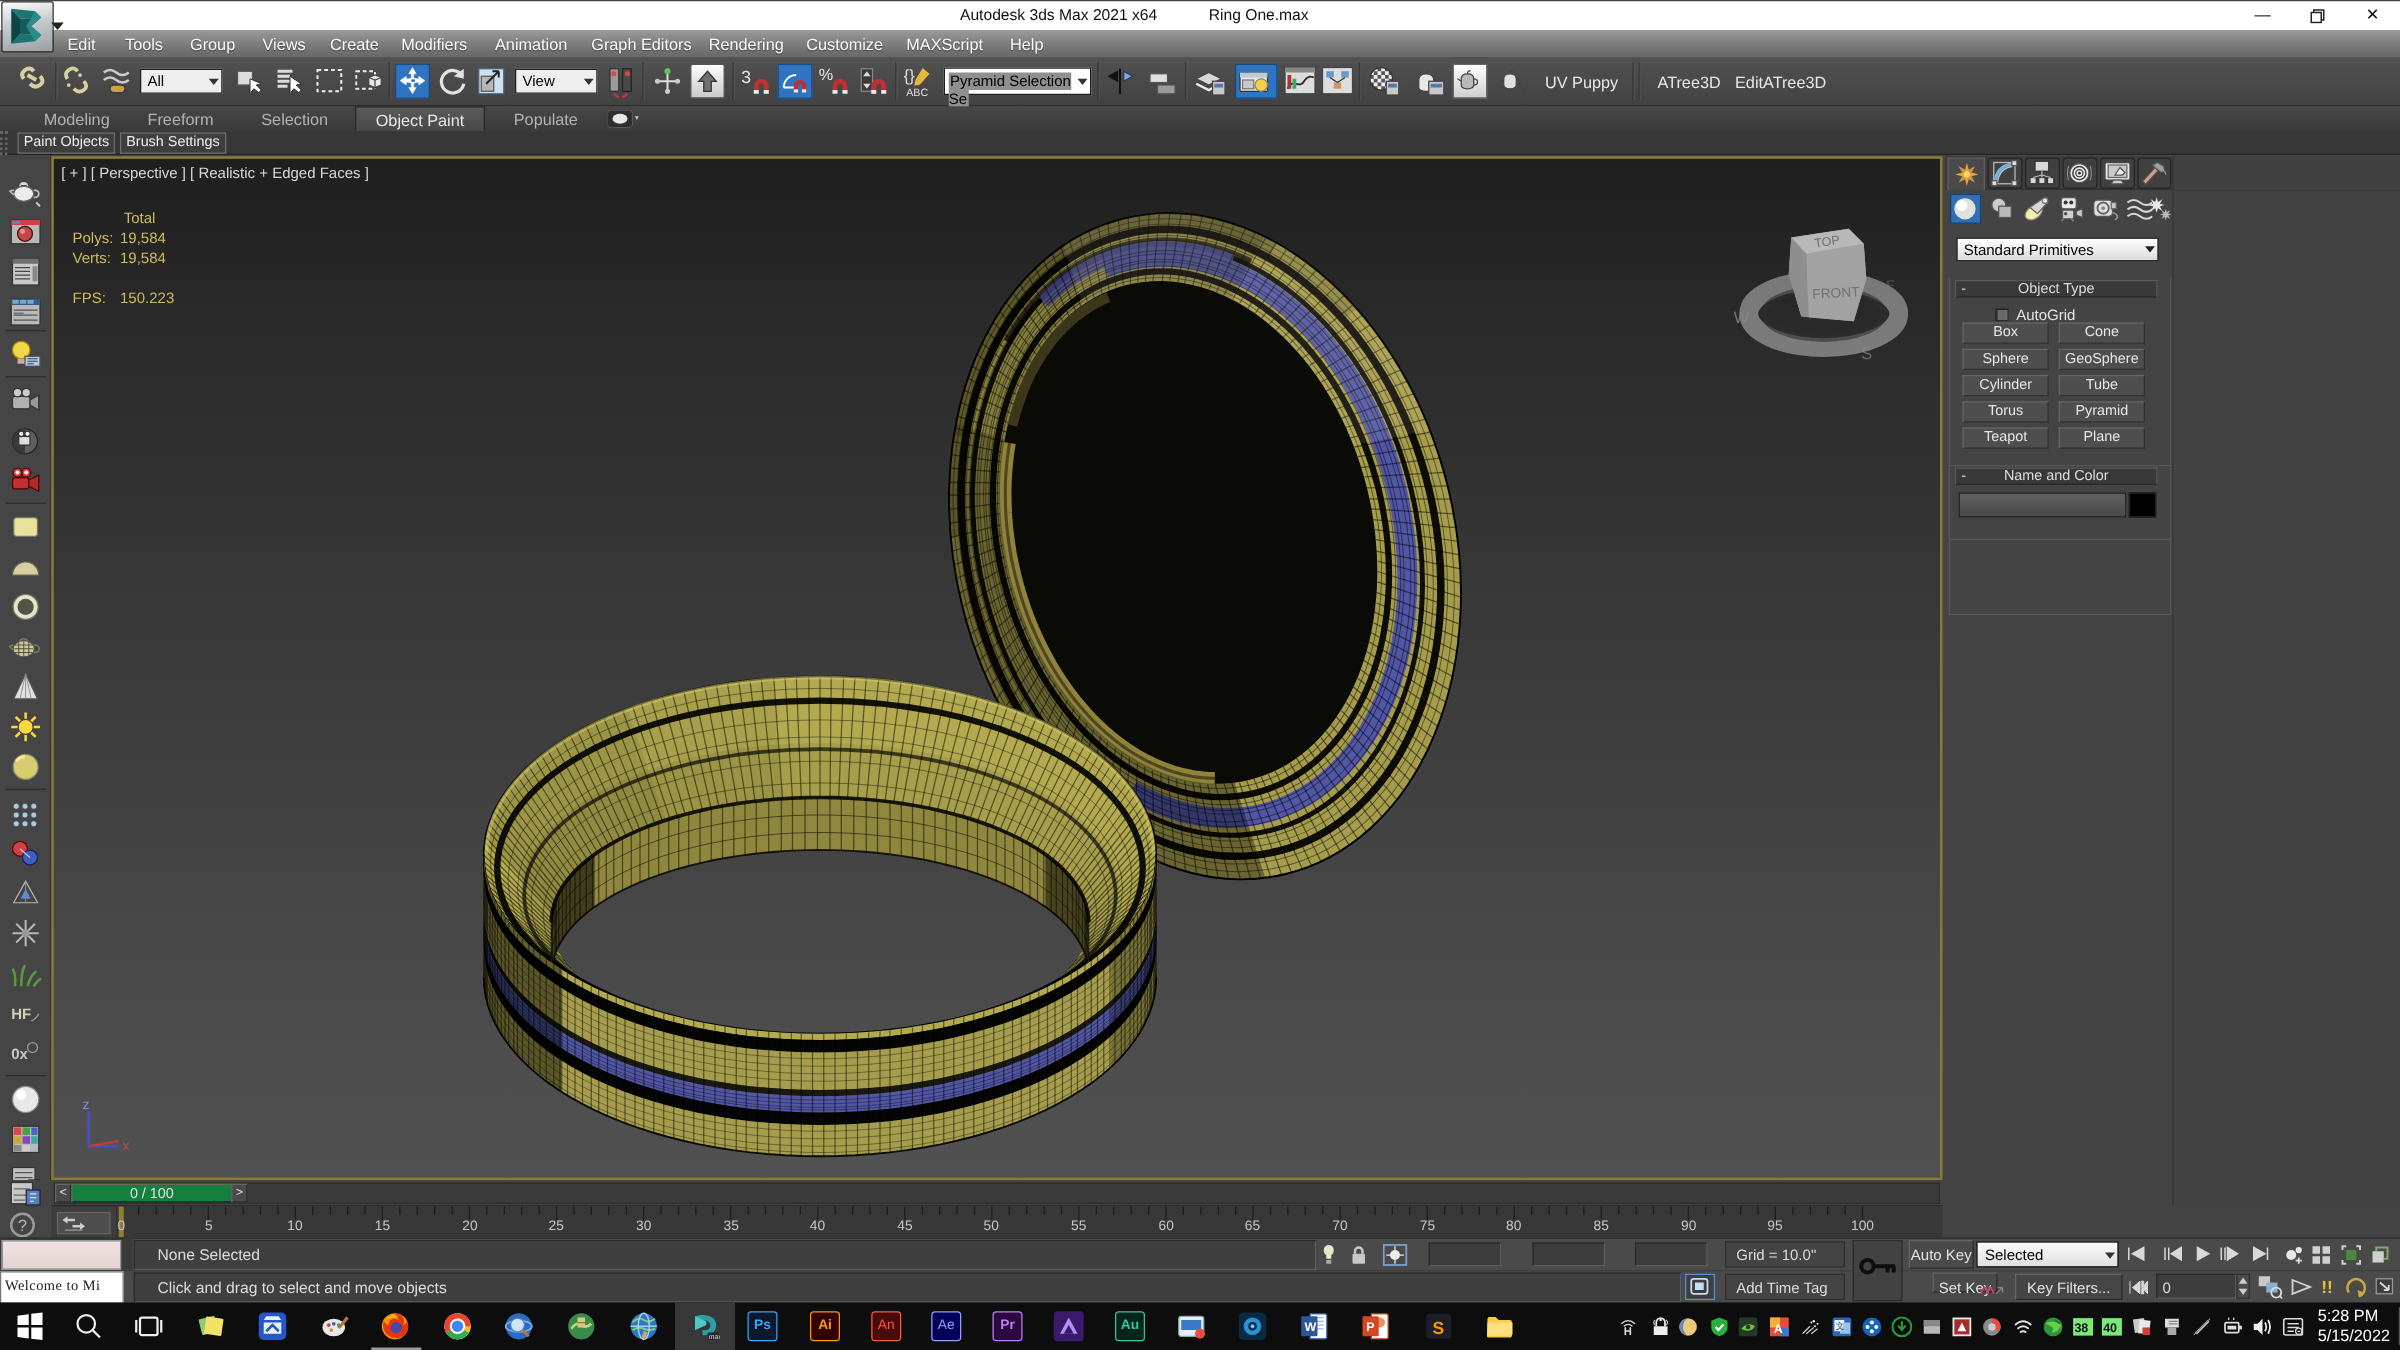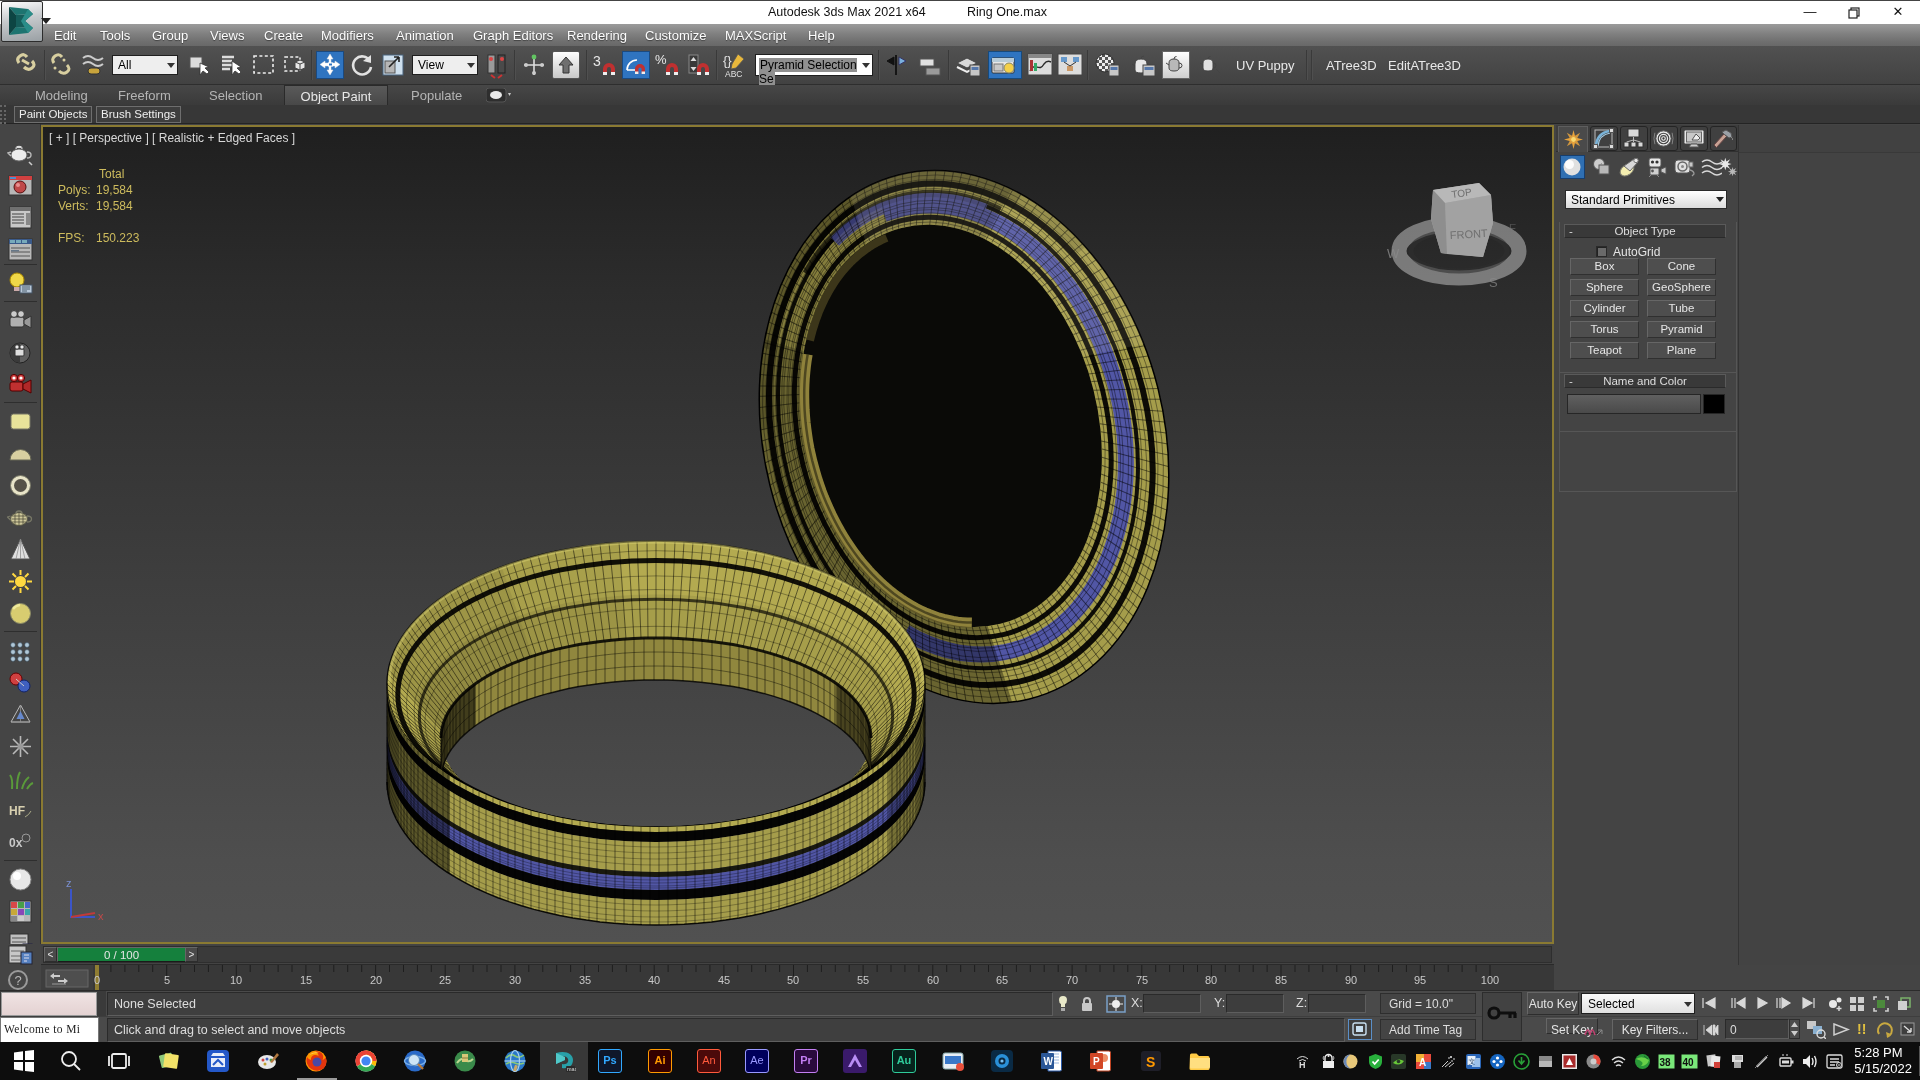--- a/index.html
+++ b/index.html
@@ -35,21 +35,21 @@
 #rp{position:absolute;left:1556px;top:125px;width:364px;height:840px;background:#444;}
 .rollhead{position:absolute;left:6px;width:160px;height:14px;background:#393939;border:1px solid #5a5a5a;border-bottom-color:#2a2a2a;color:#ddd;font-size:11.5px;text-align:center;}
 .pbtn{position:absolute;width:69px;height:17px;background:#4e4e4e;border:1px solid #666;border-bottom-color:#303030;border-right-color:#303030;color:#e6e6e6;font-size:11.5px;text-align:center;padding-top:1px;}
 
 #tslider{position:absolute;left:41px;top:945px;width:1513px;height:19px;background:#434343;}
 #tbarr{position:absolute;left:41px;top:964px;width:1513px;height:26px;background:#3e3e3e;border-top:1px solid #2a2a2a;color:#ccc;font-size:11px;}
 #lcorner{position:absolute;left:0;top:944px;width:41px;height:46px;background:#454545;}
 #status1{position:absolute;left:0;top:990px;width:1920px;height:26px;background:#4a4a4a;border-top:1px solid #2b2b2b;}
 #status2{position:absolute;left:0;top:1016px;width:1920px;height:26px;background:#4a4a4a;border-top:1px solid #3e3e3e;}
 .sunk{position:absolute;background:#3d3d3d;border:1px solid #2a2a2a;border-bottom-color:#5e5e5e;border-right-color:#5e5e5e;}
-.stxt{position:absolute;color:#ddd;font-size:12.5px;}
+.stxt{position:absolute;color:#ddd;font-size:12.5px;margin-left:12px;}
 .sbtn{position:absolute;background:#4a4a4a;border:1px solid #666;border-bottom-color:#2d2d2d;border-right-color:#2d2d2d;color:#e4e4e4;font-size:12px;text-align:center;}
 
 #task{position:absolute;left:0;top:1042px;width:1920px;height:38px;background:#0d0d0d;}
 .tk{position:absolute;top:7px;width:24px;height:24px;}
 .tray{position:absolute;top:11px;width:17px;height:17px;}
 #clock{position:absolute;right:8px;top:3px;color:#fff;font-size:13px;text-align:left;line-height:16px;}
 </style></head><body>
 <div id="root">
 
 <div id="title">

